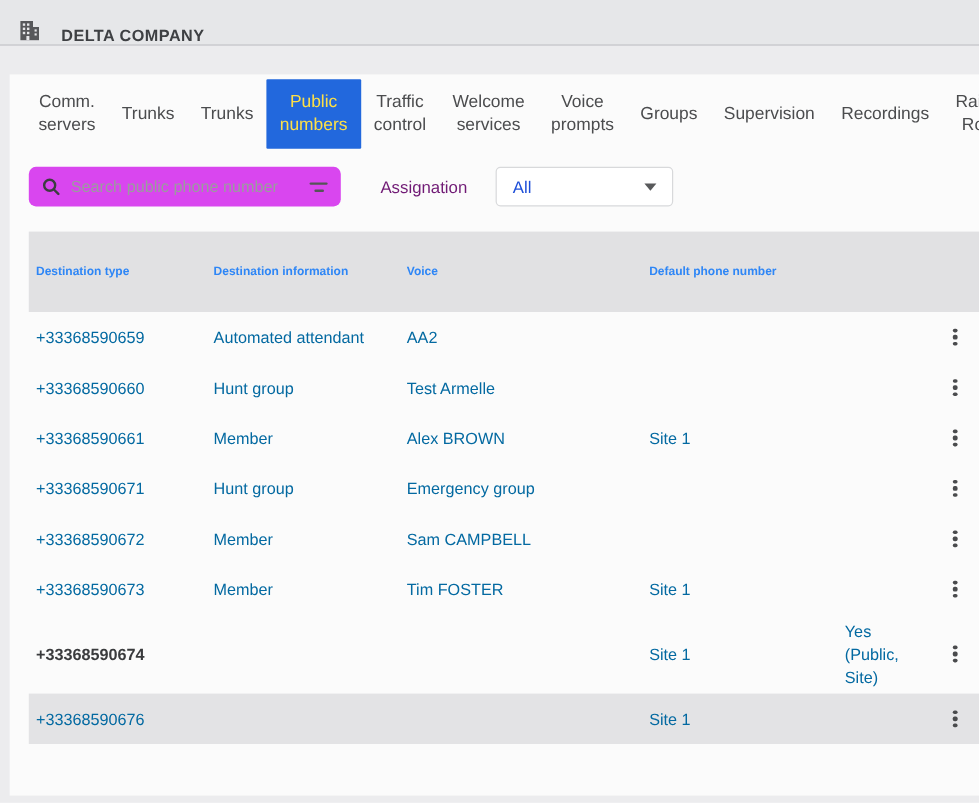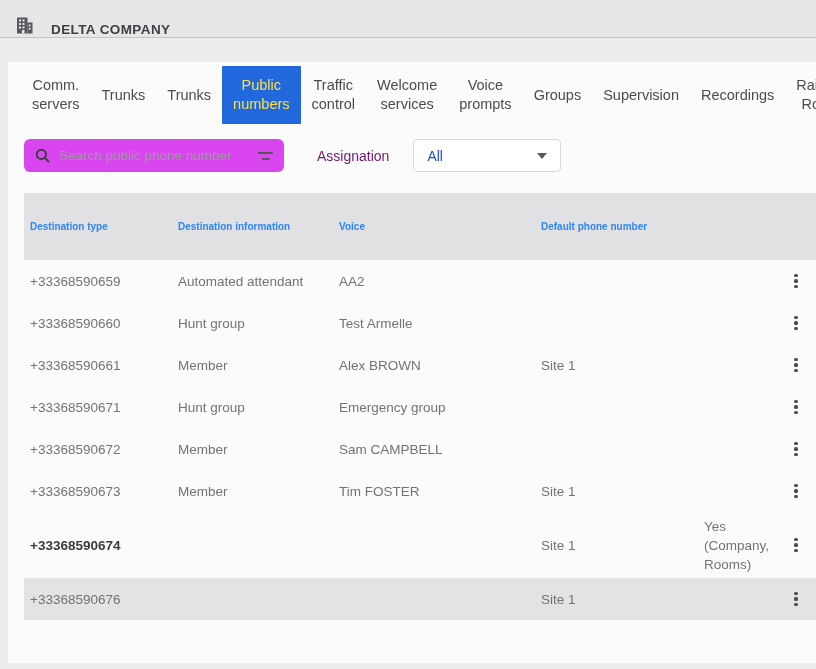--- a/index.html
+++ b/index.html
@@ -133,21 +133,21 @@
   .thead {
     min-height:67px;
     background:#e1e1e3;
   }
   .thead .tcell {
     font-size:10px;
     font-weight:700;
     color:#2e86f6;
     line-height:19px;
   }
-  .tcell { padding-left:6px; padding-right:8px; font-size:13.5px; color:#737373; }
+  .tcell { padding-left:6px; padding-right:8px; font-size:13.5px; color:#0369a1; }
   .tbody .trow { min-height:42px; }
   .tbody .trow.tall { min-height:66px; }
   .tbody .trow.highlighted { background:#e3e3e5; }
   .tcell.bold { font-weight:700; color:#3a3b3d; }
   .tcell.wrap { line-height:19px; }
 
   .kebab {
     display:flex;
     flex-direction:column;
     gap:2.5px;
@@ -311,21 +311,21 @@
             <i></i>
             <i></i>
           </span>
       </div>
 
       <div class="trow tall">
         <div class="tcell bold">+33368590674</div>
         <div class="tcell"></div>
         <div class="tcell"></div>
         <div class="tcell">Site 1</div>
-        <div class="tcell wrap">Yes (Company, Rooms)</div>
+        <div class="tcell wrap">Yes (Public, Site)</div>
         <span class="kebab">
             <i></i>
             <i></i>
             <i></i>
           </span>
       </div>
 
 
       <div class="trow highlighted">
         <div class="tcell">+33368590676</div>

